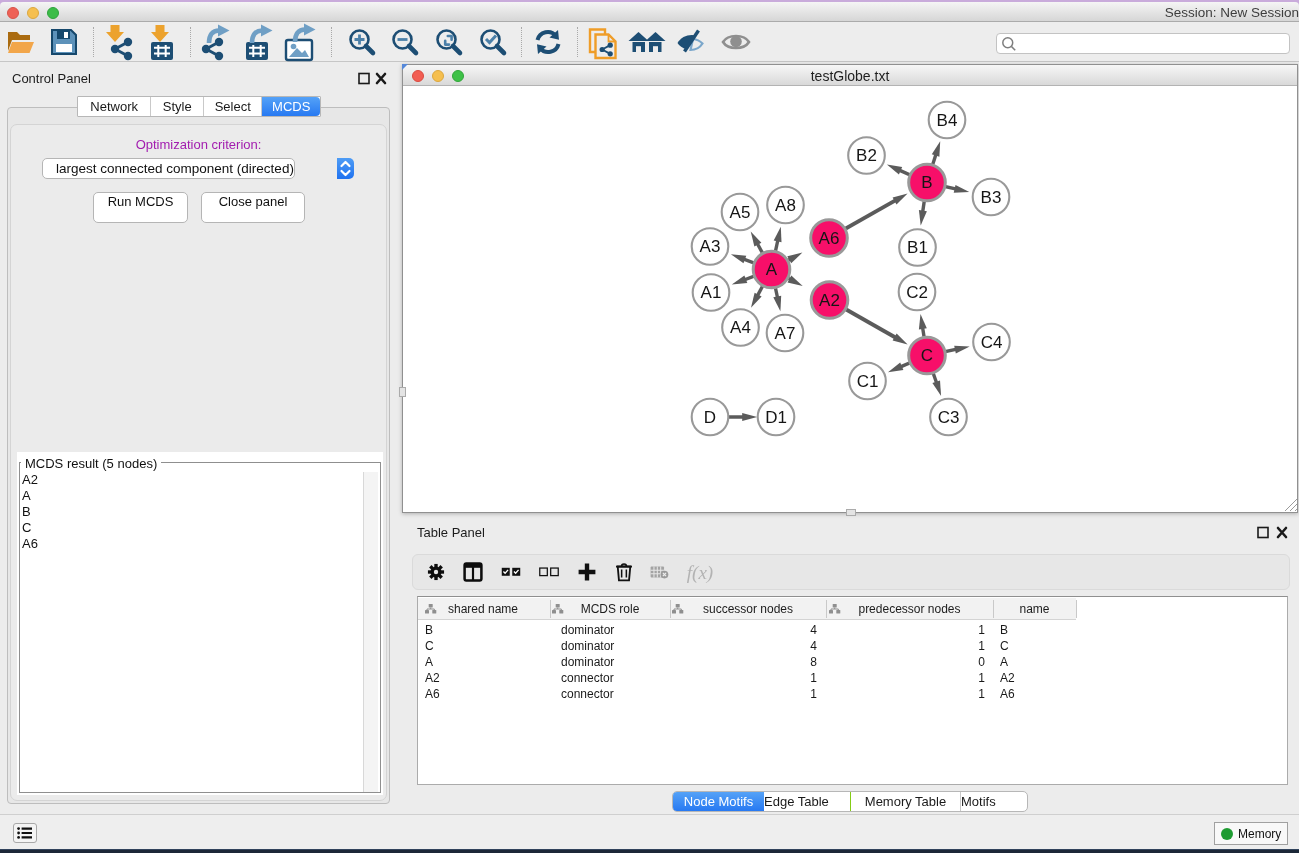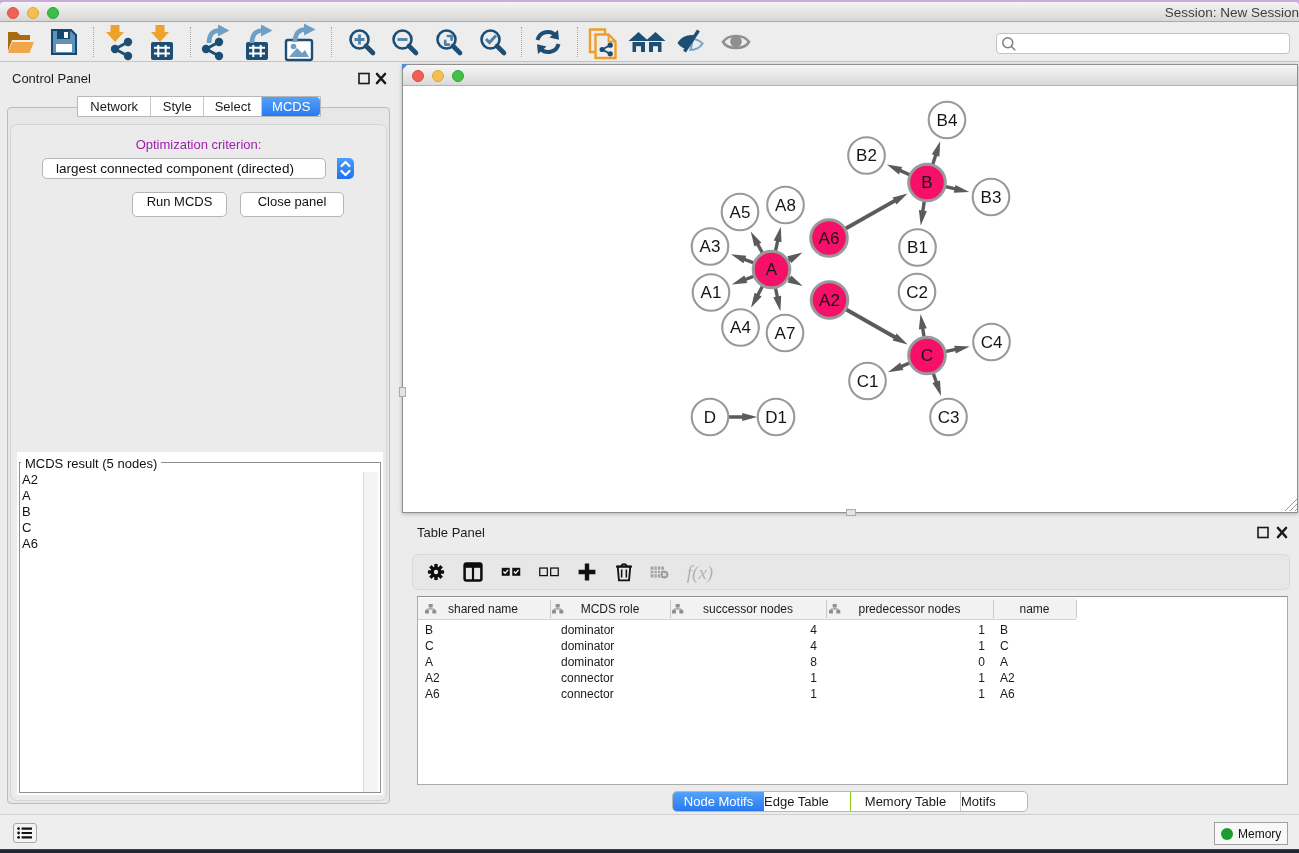--- a/index.html
+++ b/index.html
@@ -12,23 +12,23 @@
 .tsep { position:absolute; top:27px; height:30px; width:0; border-left:1px dotted #a9a9a9; }
 #searchbox { left:996px; top:33px; width:294px; height:21px; background:#fff; border:1px solid #c3c3c3; border-radius:4px; }
 
 #cp-title { left:12px; top:71px; font-size:13px; color:#1c1c1c; }
 #cp-pane { left:7px; top:107px; width:383px; height:697px; border:1px solid #bdbdbd; border-radius:4px; background:#e7e7e7; }
 #cp-inner { left:10px; top:124px; width:377px; height:677px; border:1px solid #d4d4d4; border-radius:7px; background:#ebebeb; }
 #seg-tabs { left:77px; top:96px; width:244px; height:21px; background:#fff; border:1px solid #b7b7b7; border-radius:1px; display:flex; }
 #seg-tabs .seg { height:100%; font-size:13px; color:#1a1a1a; text-align:center; line-height:19px; border-right:1px solid #c9c9c9; }
 #seg-tabs .seg:last-child { border-right:none; border-radius:0 4px 4px 0; background:linear-gradient(#55a2f7,#2779f2); color:#fff; }
 #opt-label { left:0px; top:137px; width:397px; text-align:center; font-size:13px; color:#a21caf; }
-#dropdown { left:42px; top:158px; width:284px; height:21px; background:#fff; border:1px solid #b5b5b5; border-radius:5px; font-size:13.5px; color:#111; line-height:19px; padding-left:13px; }
+#dropdown { left:42px; top:158px; width:253px; height:21px; background:#fff; border:1px solid #b5b5b5; border-radius:5px; font-size:13.5px; color:#111; line-height:19px; padding-left:13px; }
 #dd-step { left:337px; top:158px; width:17px; height:21px; border-radius:0 5px 5px 0; background:linear-gradient(#4e9cf5,#1f72f0); }
-.btn { position:absolute; height:25px; background:#fff; border:1px solid #b5b5b5; border-radius:5px; font-size:13px; color:#111; text-align:center; line-height:17px;margin-left:39px; }
+.btn { position:absolute; height:31px; background:#fff; border:1px solid #b5b5b5; border-radius:5px; font-size:13px; color:#111; text-align:center; line-height:17px; }
 #mcds-box { left:17px; top:452px; width:366px; height:343px; background:#fff; }
 #mcds-border { left:19px; top:462px; width:362px; height:331px; border:1px solid #8f8f8f; }
 #mcds-title { left:21px; top:456px; background:#fff; padding:0 4px; font-size:13px; color:#111; }
 #mcds-list { left:20px; top:472px; width:343px; font-size:13px; color:#111; line-height:16px; padding-left:2px; }
 #mcds-sb { left:363px; top:472px; width:15px; height:320px; background:#f4f4f4; border-left:1px solid #d8d8d8; }
 </style></head>
 <body>
 <div id="wall-top" class="abs"></div>
 <div id="titlebar" class="abs">
   <div class="tl" style="left:7px; background:#ee6156; border:0.5px solid #d8534a;"></div>
@@ -201,20 +201,21 @@
 <div id="mcds-border" class="abs"></div>
 <div id="mcds-title" class="abs">MCDS result (5 nodes)</div>
 <div id="mcds-sb" class="abs"></div>
 <div id="mcds-list" class="abs">A2<br>A<br>B<br>C<br>A6</div>
 
 <div class="abs" style="left:402px; top:64px; width:896px; height:449px; border:1px solid #909090; background:#fff; box-shadow:0 1px 4px rgba(0,0,0,0.25);"></div>
 <div class="abs" style="left:403px; top:65px; width:894px; height:21px; background:linear-gradient(#f7f7f7,#d9d9d9); border-bottom:1px solid #b3b3b3;">
  <div style="position:absolute; left:9px; top:4.5px; width:12px; height:12px; border-radius:50%; background:#f25e53; border:0.5px solid #da4b41;"></div>
  <div style="position:absolute; left:29px; top:4.5px; width:12px; height:12px; border-radius:50%; background:#f5bf4f; border:0.5px solid #dca73e;"></div>
  <div style="position:absolute; left:49px; top:4.5px; width:12px; height:12px; border-radius:50%; background:#3fc148; border:0.5px solid #31a63a;"></div>
+ <div style="position:absolute; left:0; top:3px; width:100%; text-align:center; font-size:14px; color:#1f1f1f;">testGlobe.txt</div>
 </div>
 <svg class="abs" style="left:403px; top:86px;" width="894" height="426" viewBox="0 0 894 426">
 <line x1="368.5" y1="183.5" x2="341.0" y2="194.0" stroke="#5b5b5b" stroke-width="3.4"></line>
 <polygon points="328.8,198.6 341.4,189.5 344.3,197.0" fill="#5b5b5b"></polygon>
 <line x1="368.5" y1="183.5" x2="340.1" y2="172.9" stroke="#5b5b5b" stroke-width="3.4"></line>
 <polygon points="327.9,168.3 343.3,169.8 340.5,177.3" fill="#5b5b5b"></polygon>
 <line x1="368.5" y1="183.5" x2="354.1" y2="210.4" stroke="#5b5b5b" stroke-width="3.4"></line>
 <polygon points="348.0,221.8 351.6,206.7 358.6,210.5" fill="#5b5b5b"></polygon>
 <line x1="368.5" y1="183.5" x2="354.0" y2="157.0" stroke="#5b5b5b" stroke-width="3.4"></line>
 <polygon points="347.7,145.6 358.4,156.8 351.4,160.6" fill="#5b5b5b"></polygon>

